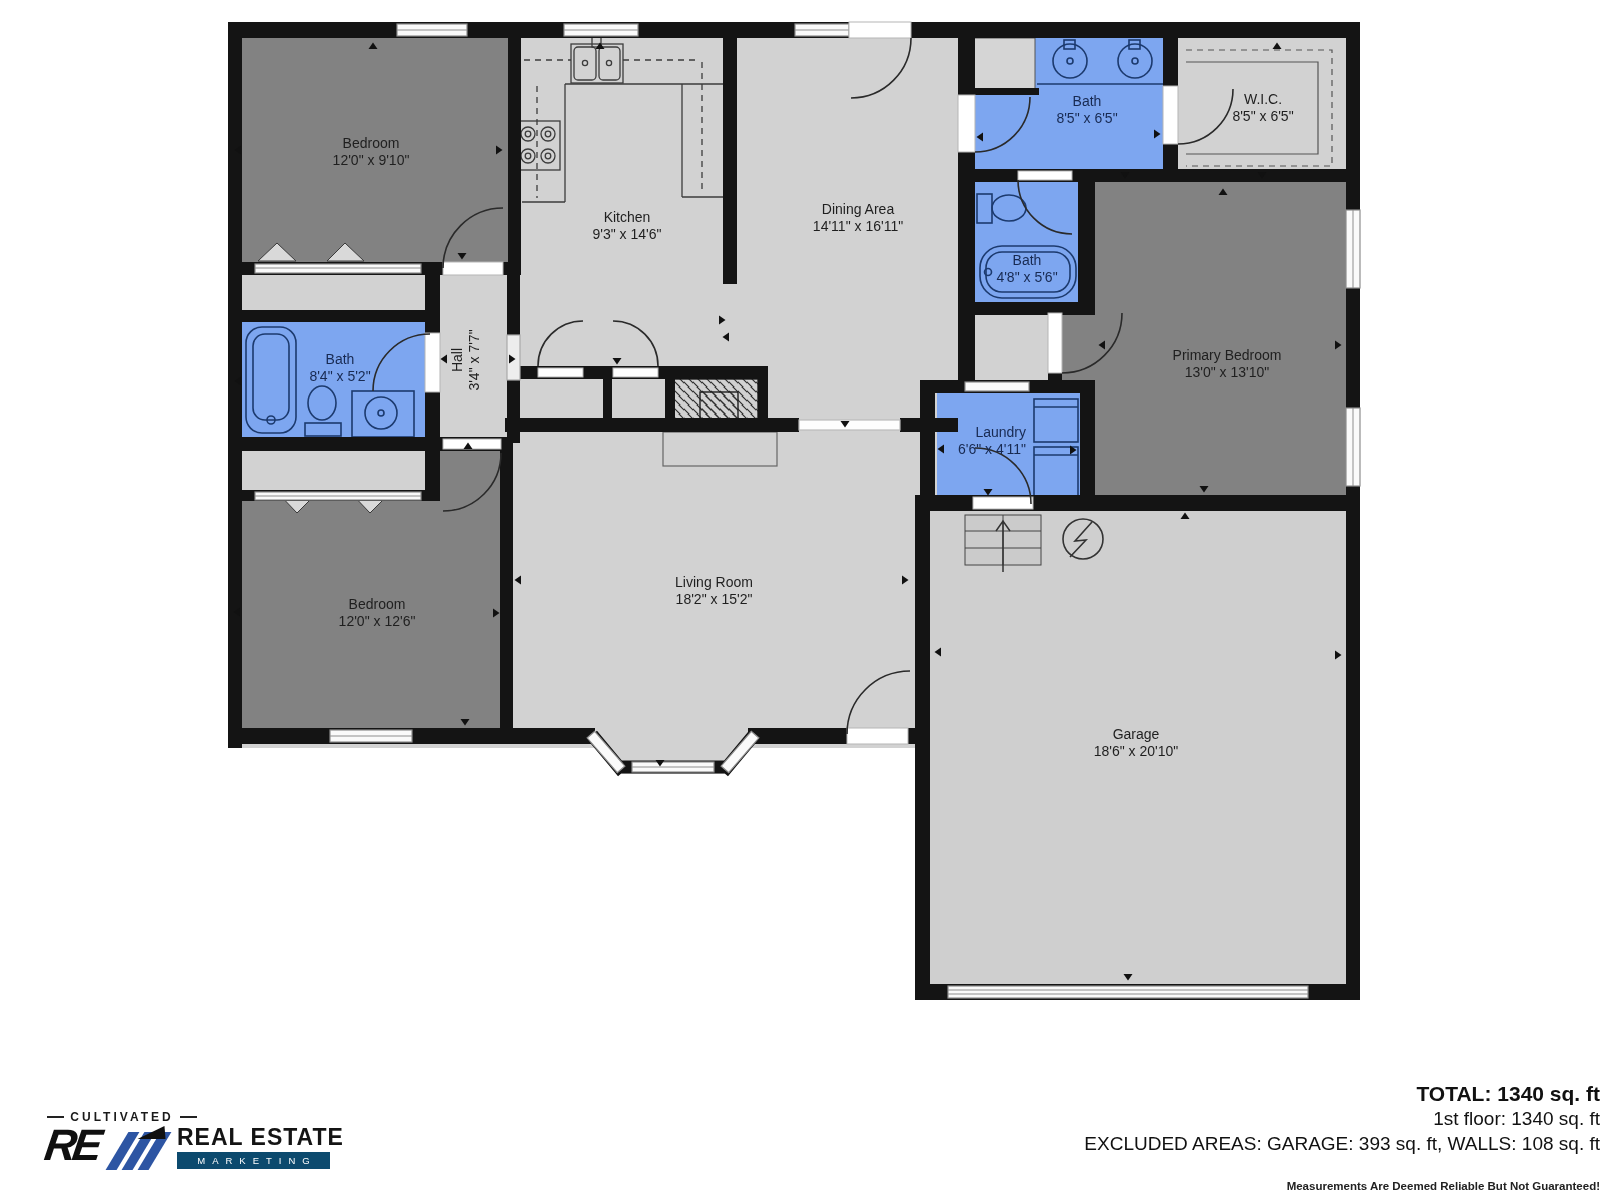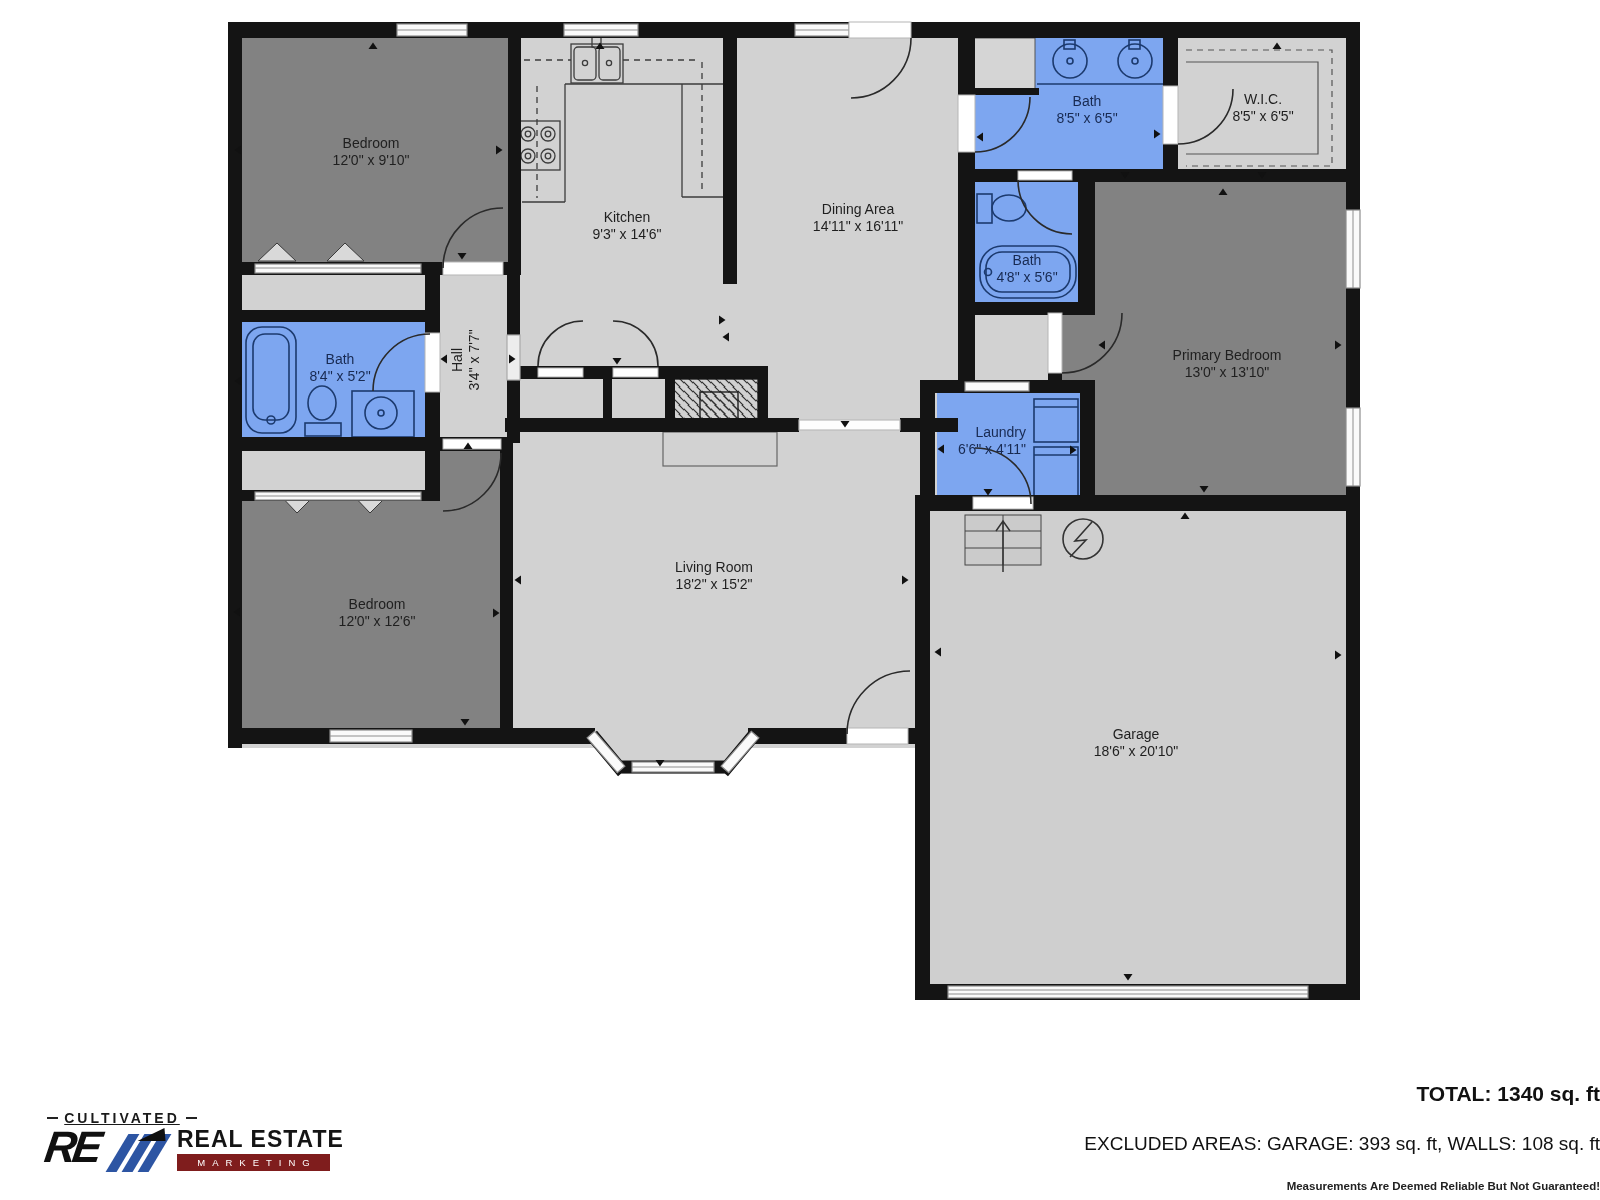--- a/index.html
+++ b/index.html
@@ -13,34 +13,34 @@
   .rl.rot{transform:translate(-50%,-50%) rotate(-90deg);}
   .summary{position:absolute;left:0;width:1600px;text-align:right;color:#111;}
   .s-total{top:1082px;font-size:21px;font-weight:bold;}
   .s-floor{top:1108px;font-size:19px;}
   .s-excl{top:1133px;font-size:19px;}
   .s-disc{top:1180px;font-size:11.5px;color:#222;font-weight:bold;}
   
   .logo{position:absolute;left:45px;top:1110px;width:300px;}
   .tagrow{display:flex;align-items:center;gap:6px;width:150px;margin-left:2px;}
   .tagrow .tline{flex:1;height:2px;background:#222;}
-  .tagrow .tag{font-size:14px;letter-spacing:3px;color:#1a1a1a;font-weight:bold;text-decoration:underline;}
+  .tagrow .tag{font-size:12px;letter-spacing:3px;color:#1a1a1a;font-weight:bold;}
   .logomain{display:flex;align-items:flex-start;margin-top:2px;}
   .mark{position:relative;width:132px;height:46px;}
   .mark .re{position:absolute;left:0;top:-6px;font-size:44px;font-weight:900;font-style:italic;
             letter-spacing:-4px;color:#101010;transform:skewX(-8deg);}
   .mark .slash{position:absolute;top:6px;width:11px;height:38px;background:#2d55a3;
                transform:skewX(-31deg);}
   .mark .s1{left:72px;} .mark .s2{left:88px;} .mark .s3{left:104px;}
   .mark .roof{position:absolute;left:96px;top:0px;width:0;height:0;
               border-left:20px solid transparent;border-right:8px solid transparent;
               border-bottom:13px solid #101010;transform:skewX(-28deg);}
   .logotxt{}
   .lg-title{font-size:23px;font-weight:800;color:#141414;letter-spacing:1px;line-height:1;}
-  .lg-sub{margin-top:3px;background:#7f1d1d;color:#fff;font-size:9.5px;letter-spacing:7px;
+  .lg-sub{margin-top:3px;background:#0c4a6e;color:#fff;font-size:9.5px;letter-spacing:7px;
           text-align:center;padding:3px 0 3px 7px;width:146px;}
 </style>
 </head>
 <body>
 
 <div class="canvas">
 
 <svg width="1600" height="1200" viewBox="0 0 1600 1200">
   <defs>
     <pattern id="hatch" width="9" height="9" patternUnits="userSpaceOnUse">
@@ -325,30 +325,31 @@
       <span class="dm">3'4" x 7'7"</span>
 </div>
 <div class="rl bath" style="left:992px;top:441px;text-align:right;">
   <span class="nm">Laundry</span>
       <span class="dm">6'6" x 4'11"</span>
 </div>
 <div class="rl" style="left:377px;top:613px;">
   <span class="nm">Bedroom</span>
       <span class="dm">12'0" x 12'6"</span>
 </div>
-<div class="rl" style="left:714px;top:576px;">
+<div class="rl" style="left:714px;top:591px;">
   <span class="nm">Living Room</span>
       <span class="dm">18'2" x 15'2"</span>
 </div>
 <div class="rl" style="left:1136px;top:743px;">
   <span class="nm">Garage</span>
       <span class="dm">18'6" x 20'10"</span>
 </div>
 
 <div class="summary s-total">TOTAL: 1340 sq. ft</div>
+<div class="summary s-floor">1st floor: 1340 sq. ft</div>
 <div class="summary s-excl">EXCLUDED AREAS: GARAGE: 393 sq. ft, WALLS: 108 sq. ft</div>
 <div class="summary s-disc">Measurements Are Deemed Reliable But Not Guaranteed!</div>
 
 <div class="logo">
   <div class="tagrow">
     <span class="tline"></span>
     <span class="tag">CULTIVATED</span>
     <span class="tline"></span>
   </div>
   <div class="logomain">

